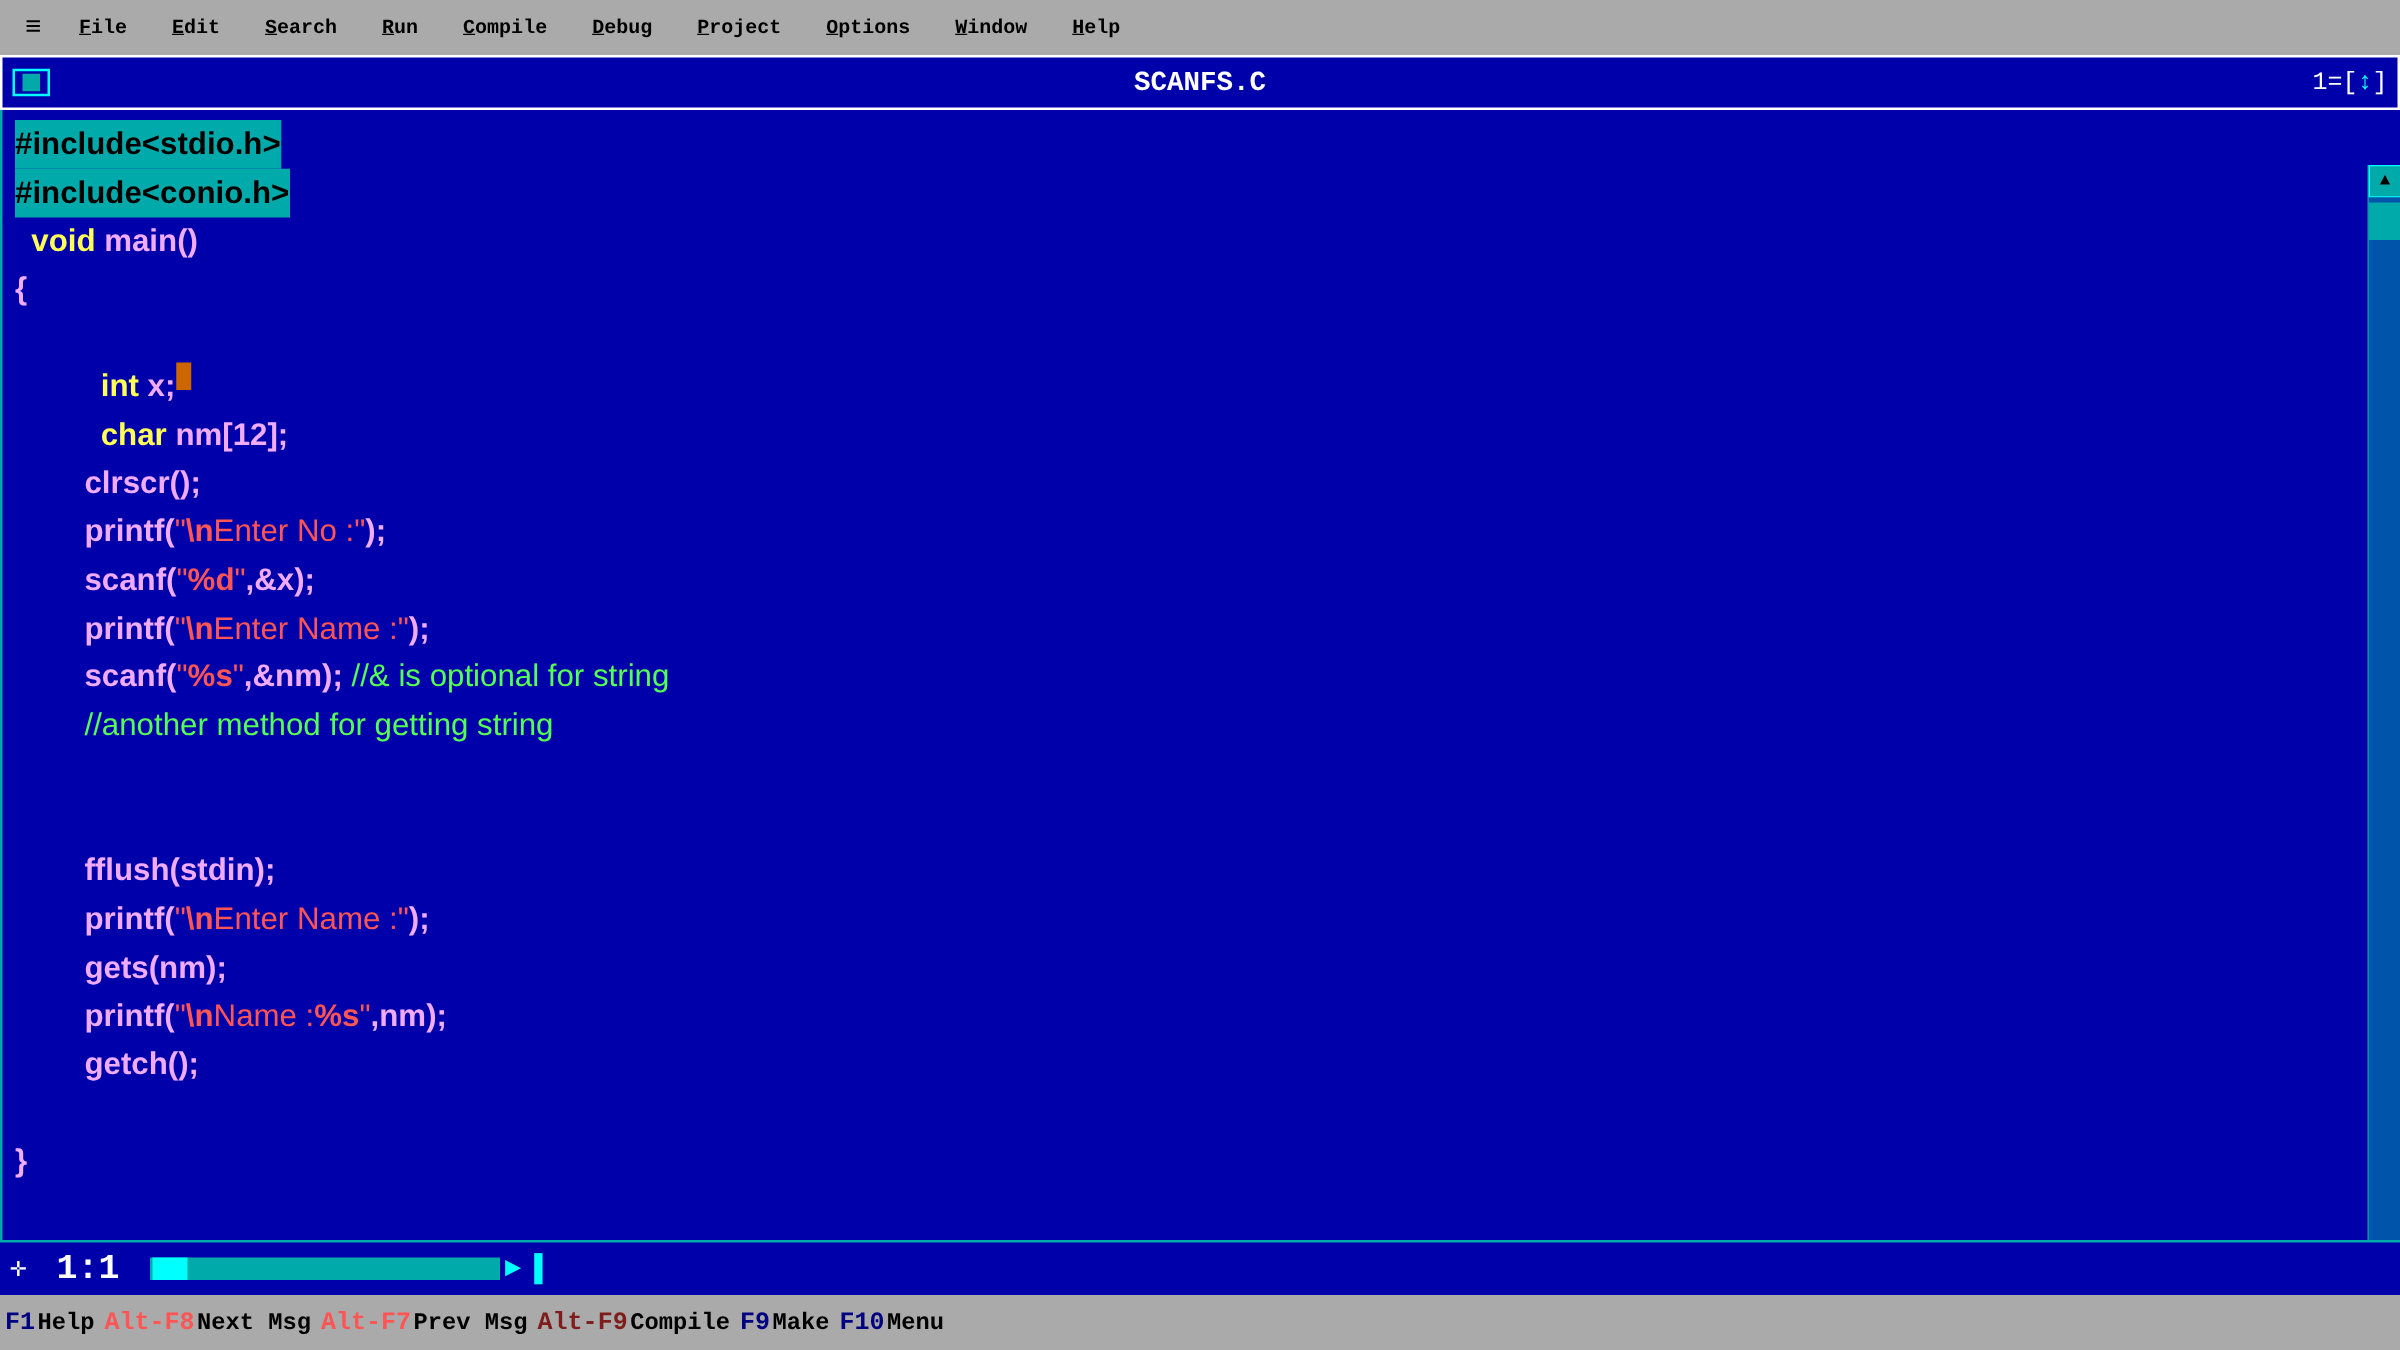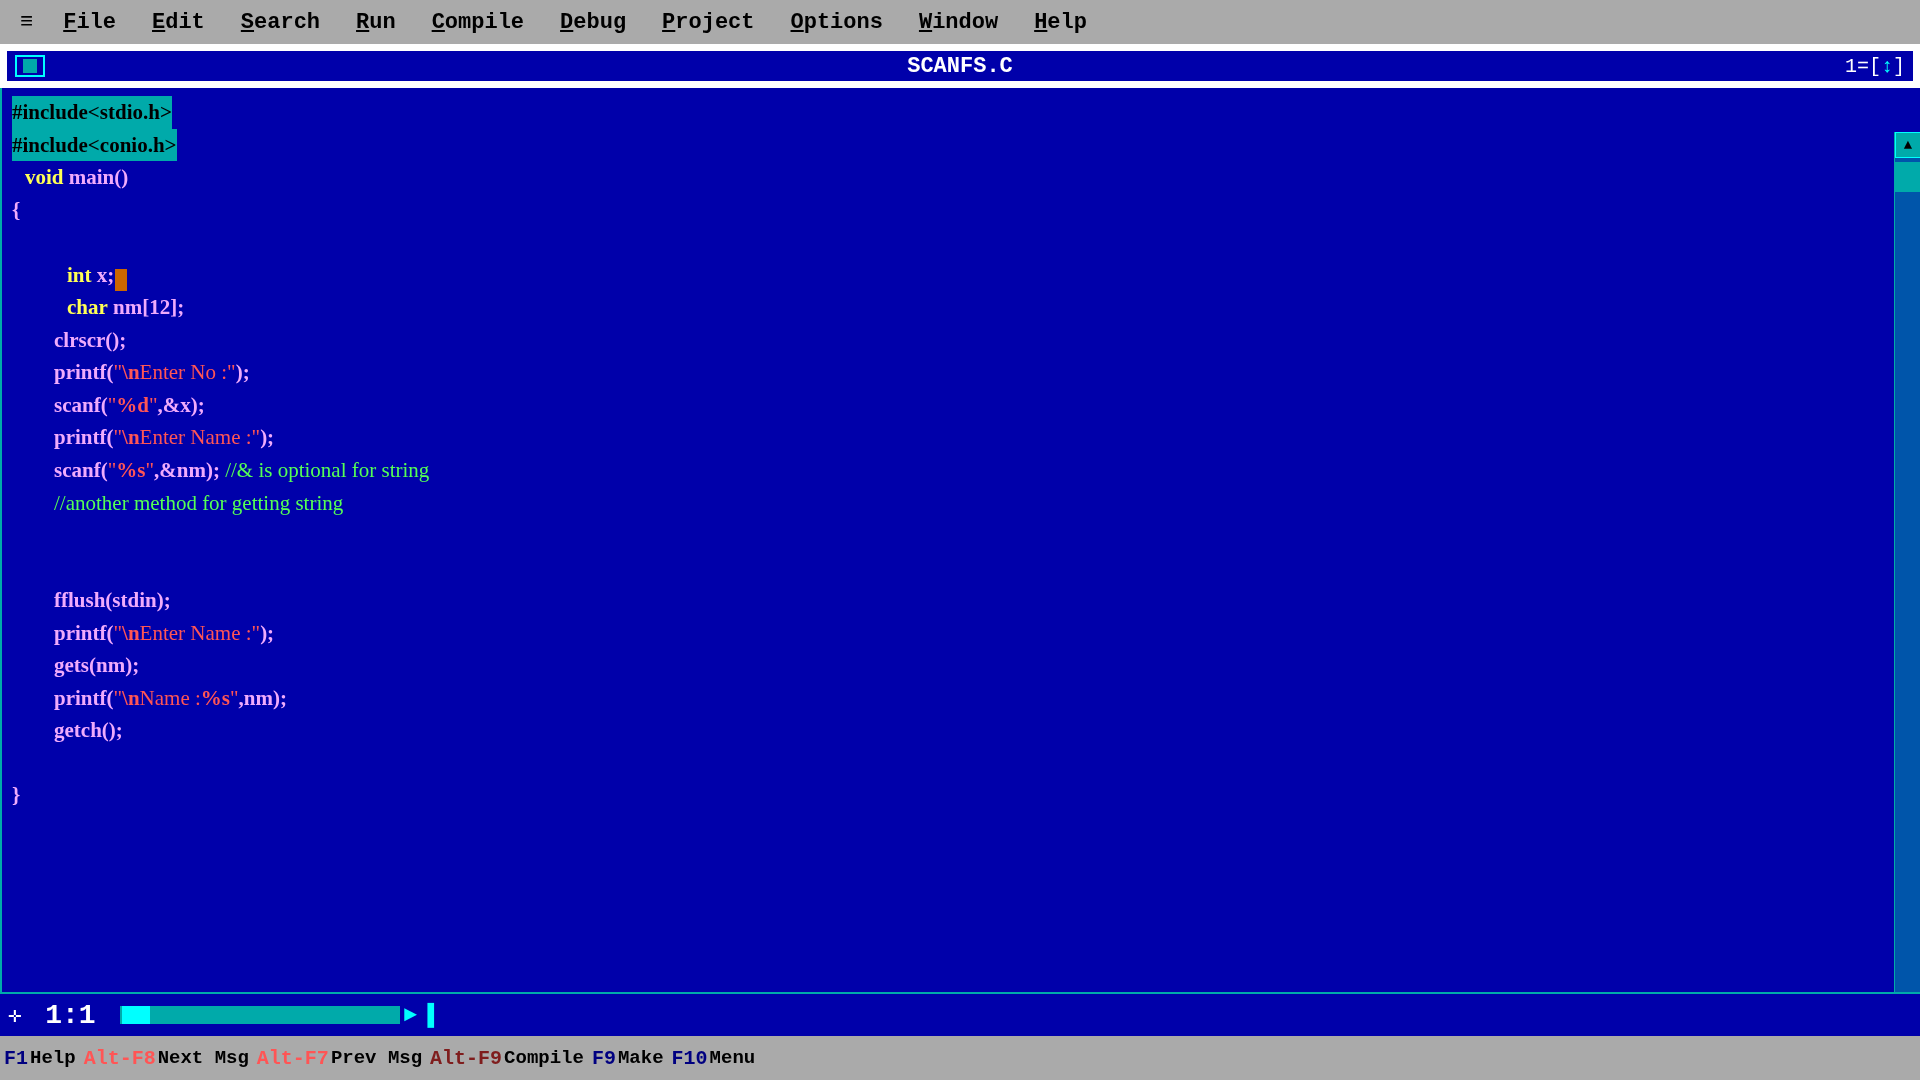--- a/index.html
+++ b/index.html
@@ -17,21 +17,21 @@
       width: 100%;
       height: 44px;
       background: #AAAAAA;
       display: flex;
       align-items: center;
       padding: 0 8px;
       position: relative;
     }
     .menu-item {
       color: #000000;
-      font-size: 22px;
+      font-size: 16px;
       font-weight: bold;
       padding: 0 18px;
       cursor: pointer;
       font-family: 'Courier New', Courier, monospace;
       text-decoration: none;
     }
     .menu-item span.underline {
       text-decoration: underline;
     }
     .menu-item-system {
@@ -40,21 +40,21 @@
       color: #000000;
       padding: 0 12px;
       cursor: pointer;
     }
 
     
     #editor-titlebar {
       width: 100%;
       height: 44px;
       background: #0000AA;
-      border: 7px solid #ffffff;
+      border: 2px solid #ffffff;
       display: flex;
       align-items: center;
       justify-content: space-between;
       padding: 0 8px;
       position: relative;
     }
     .title-left {
       color: #00FFFF;
       font-size: 20px;
       display: flex;
@@ -130,26 +130,26 @@
     .scroll-thumb {
       width: 26px;
       height: 30px;
       background: #00AAAA;
       position: absolute;
       top: 4px;
     }
 
     
     .code-line {
-      font-size: 21px;
+      font-size: 25px;
       line-height: 1.55;
-      font-family: Liberation Serif, serif;
+      font-family: Liberation Sans, sans-serif;
       white-space: pre;
       display: flex;
-      align-items: flex-end;
+      align-items: flex-start;
     }
     .kw-white { color: #f0abfc; font-weight: bold; }
     .kw-yellow { color: #FFFF55; font-weight: bold; margin-left: 13px; }
     .kw-red { color: #FF5555; font-weight: bold; }
     .kw-comment { color: #55FF55; }
     .kw-string { color: #FF5555; }
     .cursor-block {
       display: inline-block;
       width: 12px;
       height: 22px;

